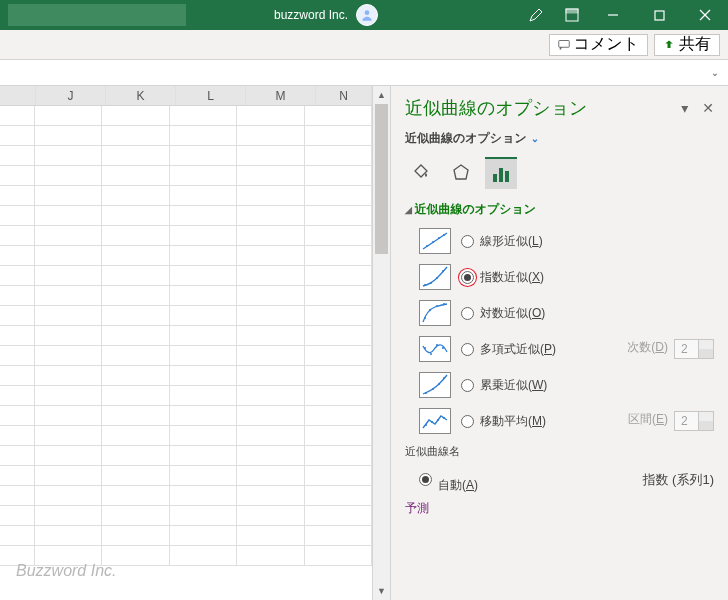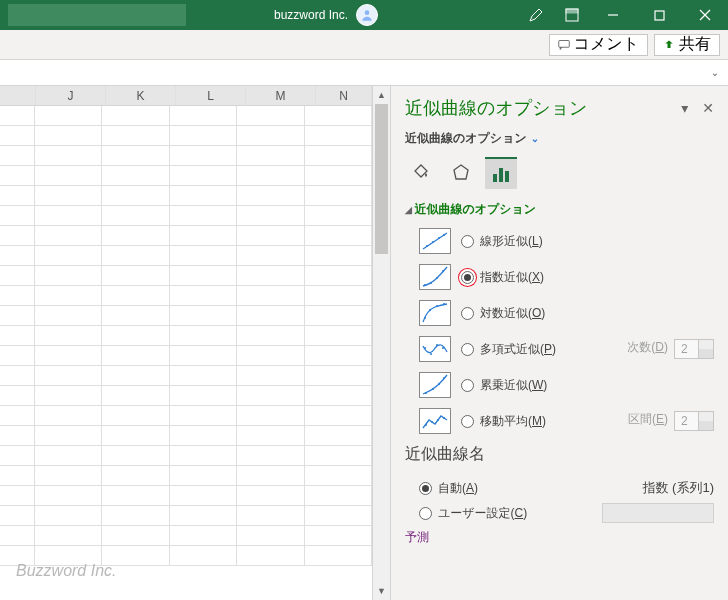--- a/index.html
+++ b/index.html
@@ -71,23 +71,23 @@
 .radio.checked::after { content: ""; width: 7px; height: 7px; background: #444; border-radius: 50%; }
 .radio.hl { box-shadow: 0 0 0 2px #fff, 0 0 0 3px #e81123; }
 .opt-label { font-size: 12px; color: #444; }
 .opt-label u { text-decoration: underline; }
 .opt-extra { margin-left: auto; display: flex; align-items: flex-start; gap: 6px; font-size: 12px; color: #a0a0a0; }
 .spinner { width: 40px; height: 20px; border: 1px solid #c8c6c4; background: #f8f8f8; color: #a0a0a0; font-size: 12px; display: flex; align-items: center; padding-left: 6px; position: relative; }
 .spinner::after { content: ""; position: absolute; right: 0; top: 0; bottom: 0; width: 14px; border-left: 1px solid #c8c6c4; background: linear-gradient(#eee 50%, #e0e0e0 50%); }
 
 
 .name-section { margin-top: 4px; }
-.name-label { font-size: 16px; color: #444; margin-bottom: 14px; }
+.name-label { font-size: 11px; color: #444; margin-bottom: 6px; }
 .name-row { display: flex; align-items: center; padding-left: 14px; margin-bottom: 6px; }
-.name-row .opt-label { flex: 0 0 auto; }
+.name-row .opt-label { flex: 0 0 auto; margin-top: 12px; }
 .name-display { margin-left: auto; font-size: 13px; color: #444; }
 .name-input { margin-left: auto; width: 112px; height: 20px; background: #e8e8e8; border: 1px solid #d0d0d0; }
 
 .forecast-label { font-size: 12px; color: #701a75; margin-top: 4px; }
 </style>
 </head>
 <body>
 
 <div class="titlebar">
   <div class="input-area"></div>
@@ -489,22 +489,17 @@
       </div>
     </div>
 
     <div class="name-section">
       <div class="name-label">近似曲線名</div>
       <div class="name-row">
         <span class="radio checked"></span>
         <span class="opt-label">自動(<u>A</u>)</span>
         <span class="name-display">指数 (系列1)</span>
       </div>
-      <div class="name-row">
-        <span class="radio"></span>
-        <span class="opt-label">ユーザー設定(<u>C</u>)</span>
-        <div class="name-input"></div>
-      </div>
     </div>
 
     <div class="forecast-label">予測</div>
   </div>
 </div>
 
 </body></html>

